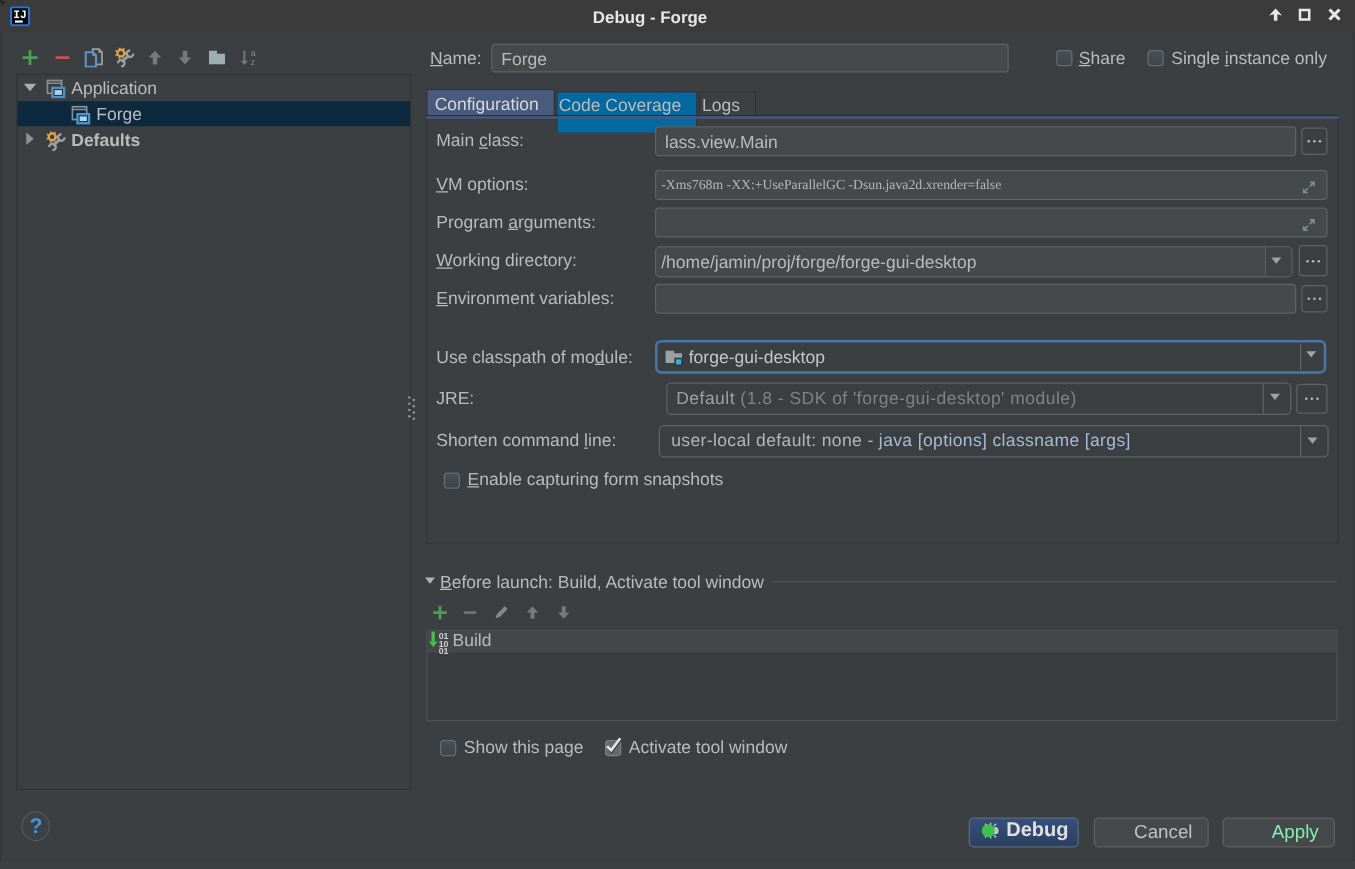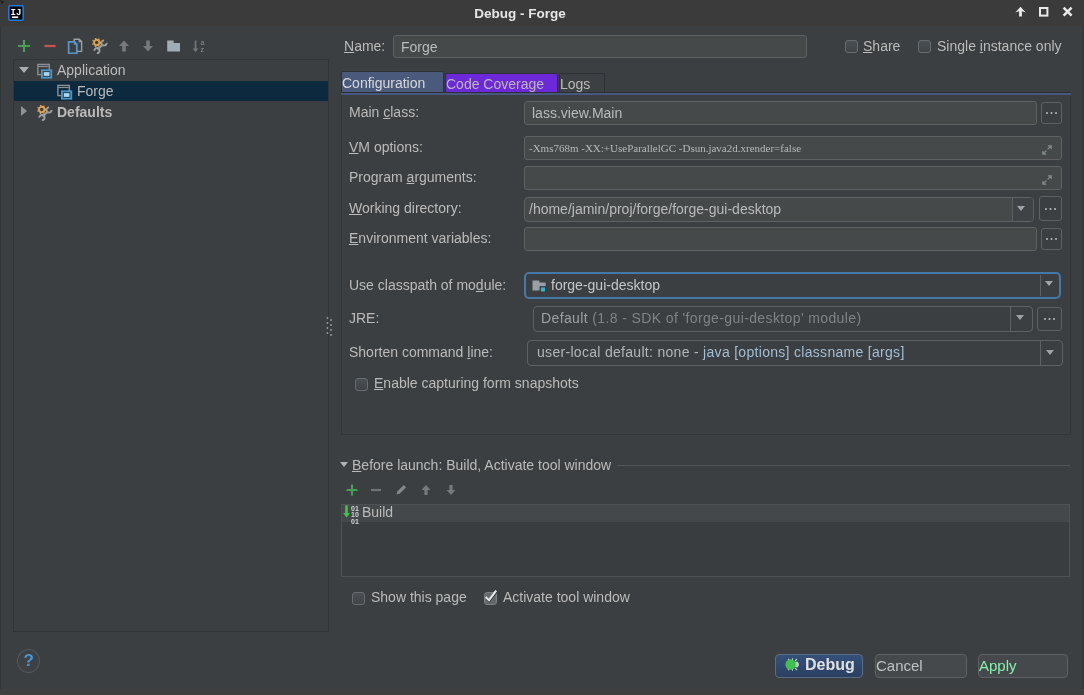--- a/index.html
+++ b/index.html
@@ -7,21 +7,21 @@
 #tbar{position:absolute;left:0;top:0;width:1084px;height:26px;background:#3b3b3b}
 #title{position:absolute;left:0;top:0;width:1040px;height:26px;line-height:27px;text-align:center;color:#e6e6e6;font-weight:bold;font-size:13.5px}
 .lbl{position:absolute;color:#bbbbbb;white-space:nowrap;line-height:17px}
 .fld{position:absolute;background:#45494a;border:1px solid #5f6163;border-radius:3px;color:#bbbbbb;line-height:22px;padding-left:7px;white-space:nowrap;overflow:hidden}
 .btn3{position:absolute;border:1px solid #5f6163;border-radius:3px;background:#3c3f41;display:flex;align-items:center;justify-content:center}
 .cb{position:absolute;width:13px;height:13px;background:linear-gradient(#4a5055,#3f4447);border:1px solid #696d70;border-radius:3px}
 .combo{position:absolute;background:#3c3f41;border:1px solid #5f6163;border-radius:4px;white-space:nowrap;overflow:hidden}
 .tri-d{position:absolute;width:0;height:0;border-left:4.5px solid transparent;border-right:4.5px solid transparent;border-top:5.5px solid #9ea3a6}
 .sep{position:absolute;top:0;bottom:0;width:1px;background:#5f6163}
 u{text-decoration:underline}
-.tabtext{position:absolute;top:0;left:0;right:12px;text-align:left}
+.tabtext{position:absolute;top:0;left:0;right:12px;text-align:right}
 </style></head>
 <body>
 <div id="win">
 
 <div id="tbar">
 <div id="title">Debug - Forge</div>
 <svg class="abs" style="left:8px;top:5px" width="16" height="16" viewBox="0 0 16 16">
         <rect x="0.8" y="0.8" width="14.4" height="14.4" rx="1.5" fill="#070709" stroke="#1d79e0" stroke-width="1.6"></rect>
         <text x="8" y="9.6" font-family="Liberation Mono,monospace" font-size="9" font-weight="bold" fill="#fdfdfd" text-anchor="middle">IJ</text>
         <rect x="4" y="11.4" width="6.2" height="1.7" fill="#fdfdfd"></rect>
@@ -120,21 +120,21 @@
 <div class="lbl" style="left:344px;top:38px"><u>N</u>ame:</div>
 <div class="fld" style="left:393px;top:35px;width:414px;height:23px">Forge</div>
 <div class="cb" style="left:845px;top:40px"></div>
 <div class="lbl" style="left:863px;top:38px"><u>S</u>hare</div>
 <div class="cb" style="left:918px;top:40px"></div>
 <div class="lbl" style="left:937px;top:38px">Single <u>i</u>nstance only</div>
 
 <div class="abs" style="left:341px;top:71px;width:103px;height:22px;background:#495a7d;border:1px solid #2e3236;border-bottom:none;border-radius:2px 2px 0 0">
       <div class="tabtext" style="top:3px;color:#d8d8d8">Configuration</div>
     </div>
-<div class="abs" style="left:445px;top:73px;width:113px;height:19px;background:#6d28d9;border:1px solid #2e3236;border-bottom:none;border-radius:2px 2px 0 0">
+<div class="abs" style="left:445px;top:73px;width:113px;height:33px;background:#0369a1;border:1px solid #2e3236;border-bottom:none;border-radius:2px 2px 0 0">
       <div class="tabtext" style="top:2px">Code Coverage</div>
     </div>
 <div class="abs" style="left:559px;top:73px;width:46px;height:19px;background:#3d4042;border:1px solid #2e3236;border-bottom:none;border-radius:2px 2px 0 0">
       <div class="tabtext" style="top:2px">Logs</div>
     </div>
 <div class="abs" style="left:341px;top:92px;width:730px;height:1px;background:#2c2e30"></div>
 <div class="abs" style="left:341px;top:93px;width:730px;height:2px;background:#46587e"></div>
 
 <div class="abs" style="left:341px;top:95px;width:730px;height:340px;border:1px solid #323639;border-top:none"></div>
 

